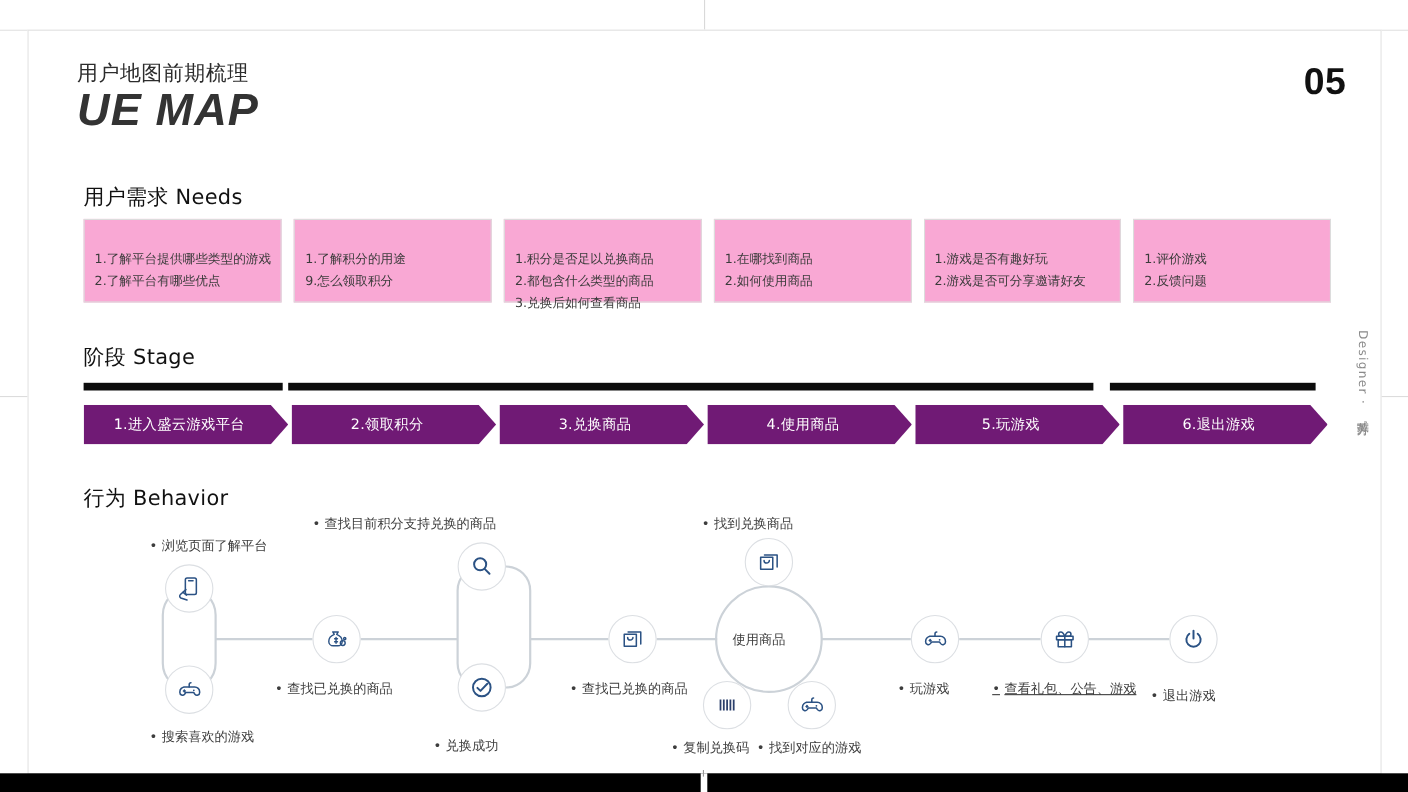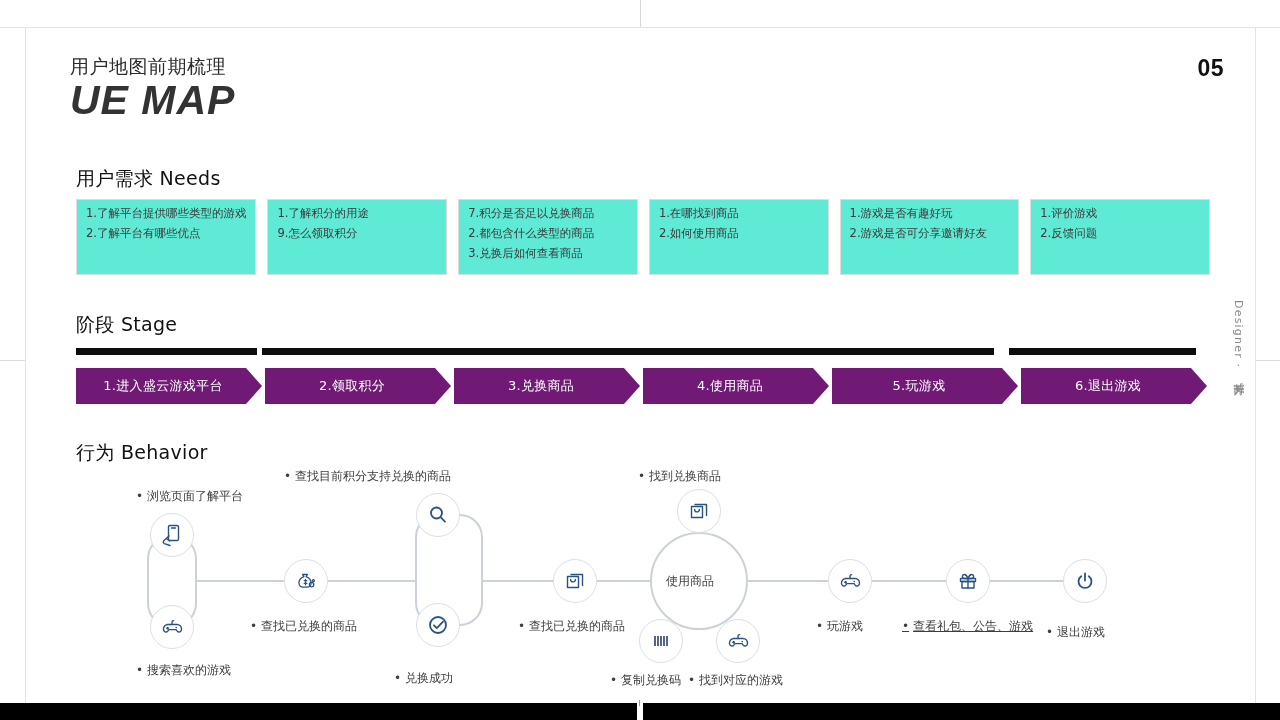--- a/index.html
+++ b/index.html
@@ -34,21 +34,21 @@
     font-size: 41px; font-weight: 800; font-style: italic;
     letter-spacing: 1px; color: #333333; line-height: 1.0;
     font-family: "Liberation Sans", sans-serif;
   }
   #subtitle {
     margin-top: 7px; font-size: 19px; color: #2c2c2c; letter-spacing: .5px;
     font-family: "DejaVu Sans", sans-serif;
   }
   #page-number {
     position: absolute; right: 31px; top: 27px;
-    font-size: 23px; font-weight: 700; color: #111111;
+    font-size: 34px; font-weight: 700; color: #111111;
     letter-spacing: .5px;
   }
   #designer-credit {
     position: absolute; right: 10px; top: 272px;
     font-size: 11px; color: #8a8a8a; letter-spacing: 1.2px;
     writing-mode: vertical-rl; text-orientation: mixed;
     font-family: "DejaVu Sans", sans-serif; white-space: nowrap;
   }
 
   
@@ -60,22 +60,22 @@
   #stage-heading    { left: 50px; top: 284px; }
   #behavior-heading { left: 50px; top: 412px; }
 
   
   #needs-row {
     position: absolute; left: 50px; top: 171px;
     width: 1134px; display: flex; gap: 11px;
   }
   .need-card {
     width: 196px; height: 76px;
-    border: 1px solid #dcdcdc; background: #5eead4;
-    padding: 3px 9px 0 9px;
+    border: 1px solid #dcdcdc; background: #f9a8d4;
+    padding: 25px 9px 0 9px;
   }
   .need-line {
     font-size: 11.5px; color: #3b3b3b; line-height: 20px;
     font-family: "DejaVu Sans", sans-serif; white-space: nowrap;
   }
 
   
   #stage-area { position: absolute; left: 50px; top: 320px; width: 1134px; height: 70px; }
   .stage-bar { position: absolute; top: 0; height: 7px; background: #0d0d0d; }
   #stage-bar-1 { left: 0px;   width: 181px; }
@@ -142,21 +142,21 @@
   <div id="needs-row">
     <div class="need-card">
       <div class="need-line">1.了解平台提供哪些类型的游戏</div>
       <div class="need-line">2.了解平台有哪些优点</div>
     </div>
     <div class="need-card">
       <div class="need-line">1.了解积分的用途</div>
       <div class="need-line">9.怎么领取积分</div>
     </div>
     <div class="need-card">
-      <div class="need-line">7.积分是否足以兑换商品</div>
+      <div class="need-line">1.积分是否足以兑换商品</div>
       <div class="need-line">2.都包含什么类型的商品</div>
       <div class="need-line">3.兑换后如何查看商品</div>
     </div>
     <div class="need-card">
       <div class="need-line">1.在哪找到商品</div>
       <div class="need-line">2.如何使用商品</div>
     </div>
     <div class="need-card">
       <div class="need-line">1.游戏是否有趣好玩</div>
       <div class="need-line">2.游戏是否可分享邀请好友</div>

